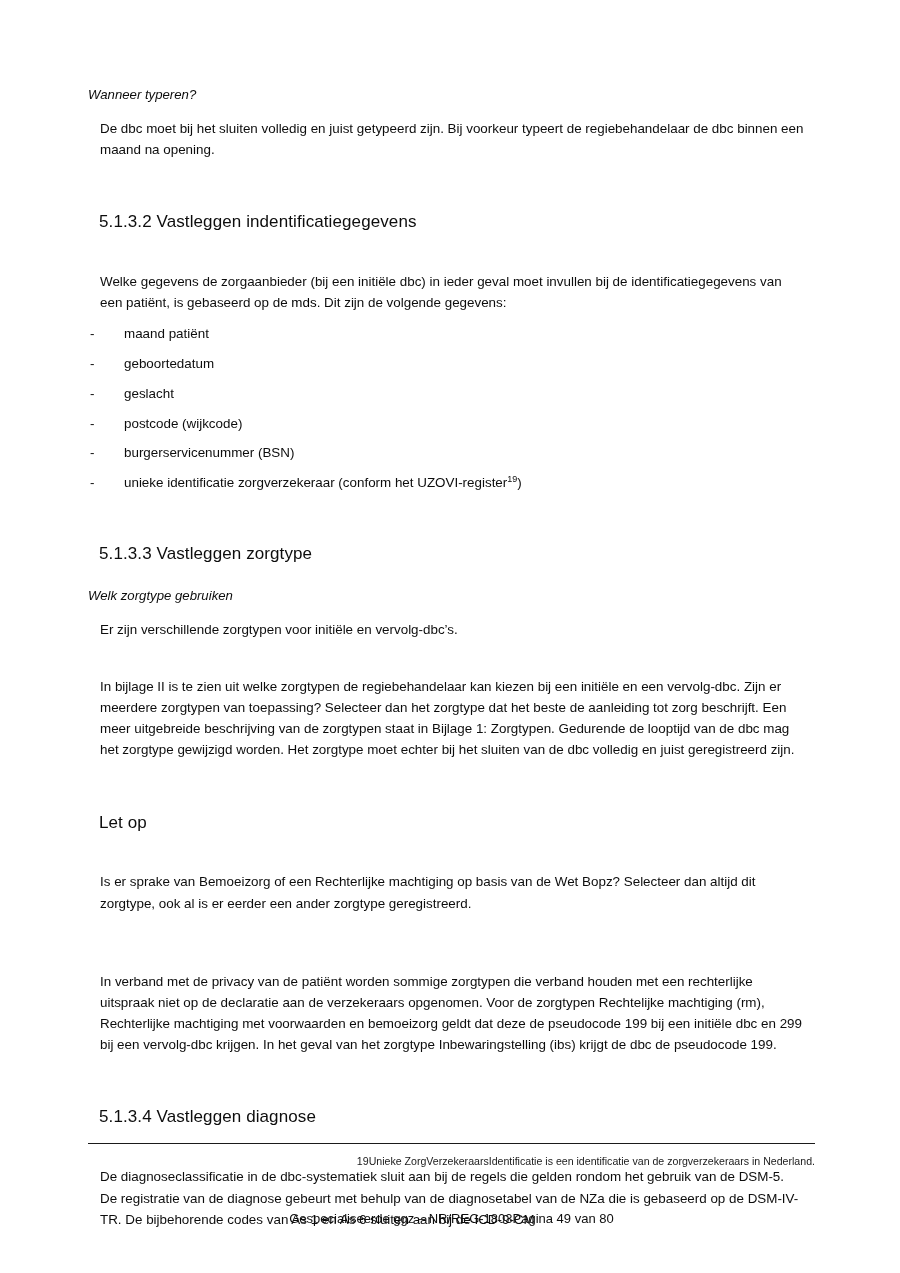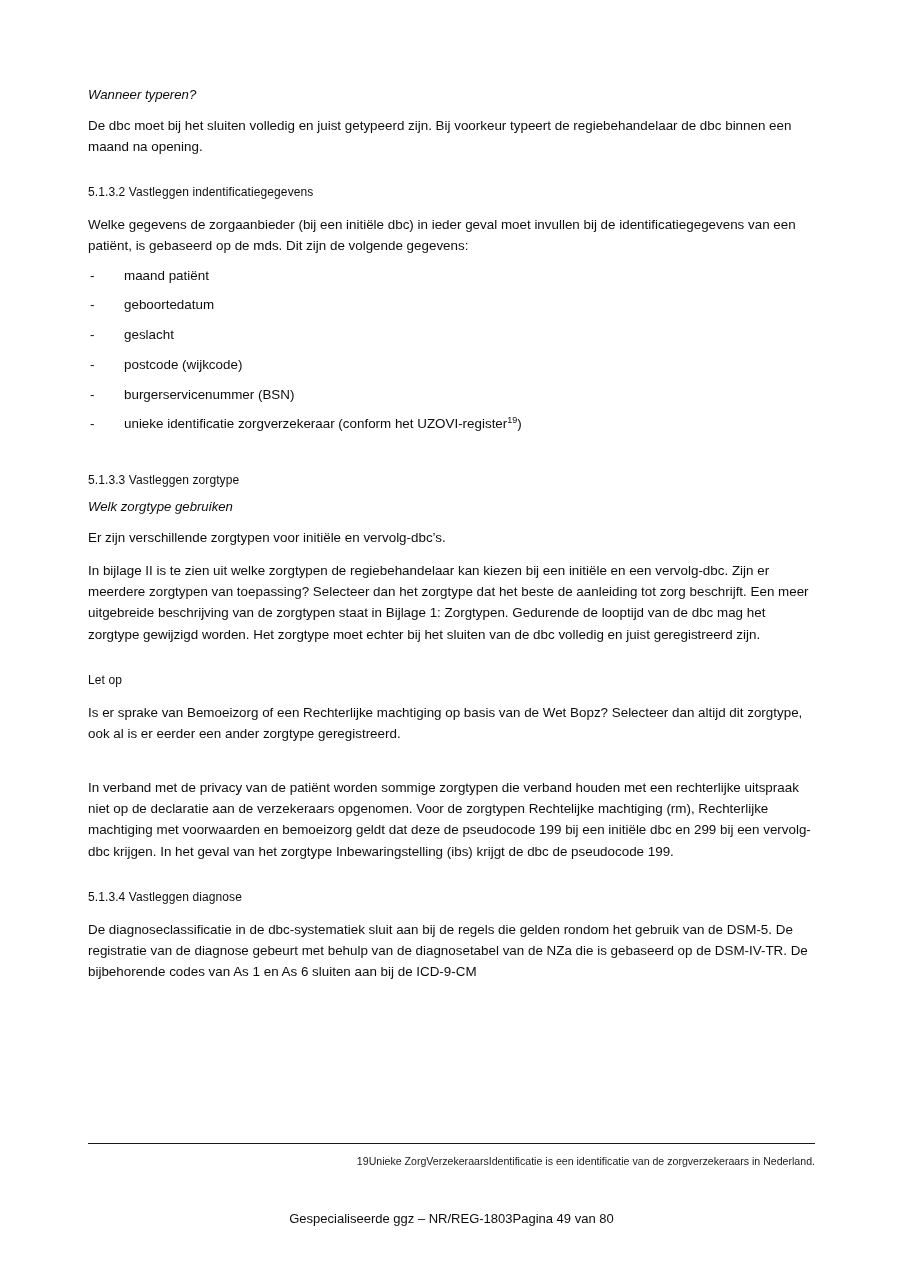--- a/index.html
+++ b/index.html
@@ -29,29 +29,29 @@
     line-height: 1.58;
   }
   .italic-head {
     font-style: italic;
     font-size: 13.2px;
     margin: 0 0 9px 0;
   }
   .body-text {
     font-size: 13.4px;
     line-height: 1.58;
-    margin: 0;
+    margin: 12px;
   }
   .spacer-lg { height: 26px; }
   .spacer-md { height: 19px; }
   .spacer-sm { height: 12px; }
   .spacer-xs { height: 7px; }
   .heading {
-    font-size: 12px;
-    margin: 0;
+    font-size: 17px;
+    margin: 11px;
     letter-spacing: 0.1px;
   }
   ul.dash-list {
     list-style: none;
     margin: 10px 0 0 0;
     padding: 0;
   }
   ul.dash-list li {
     position: relative;
     padding-left: 36px;

